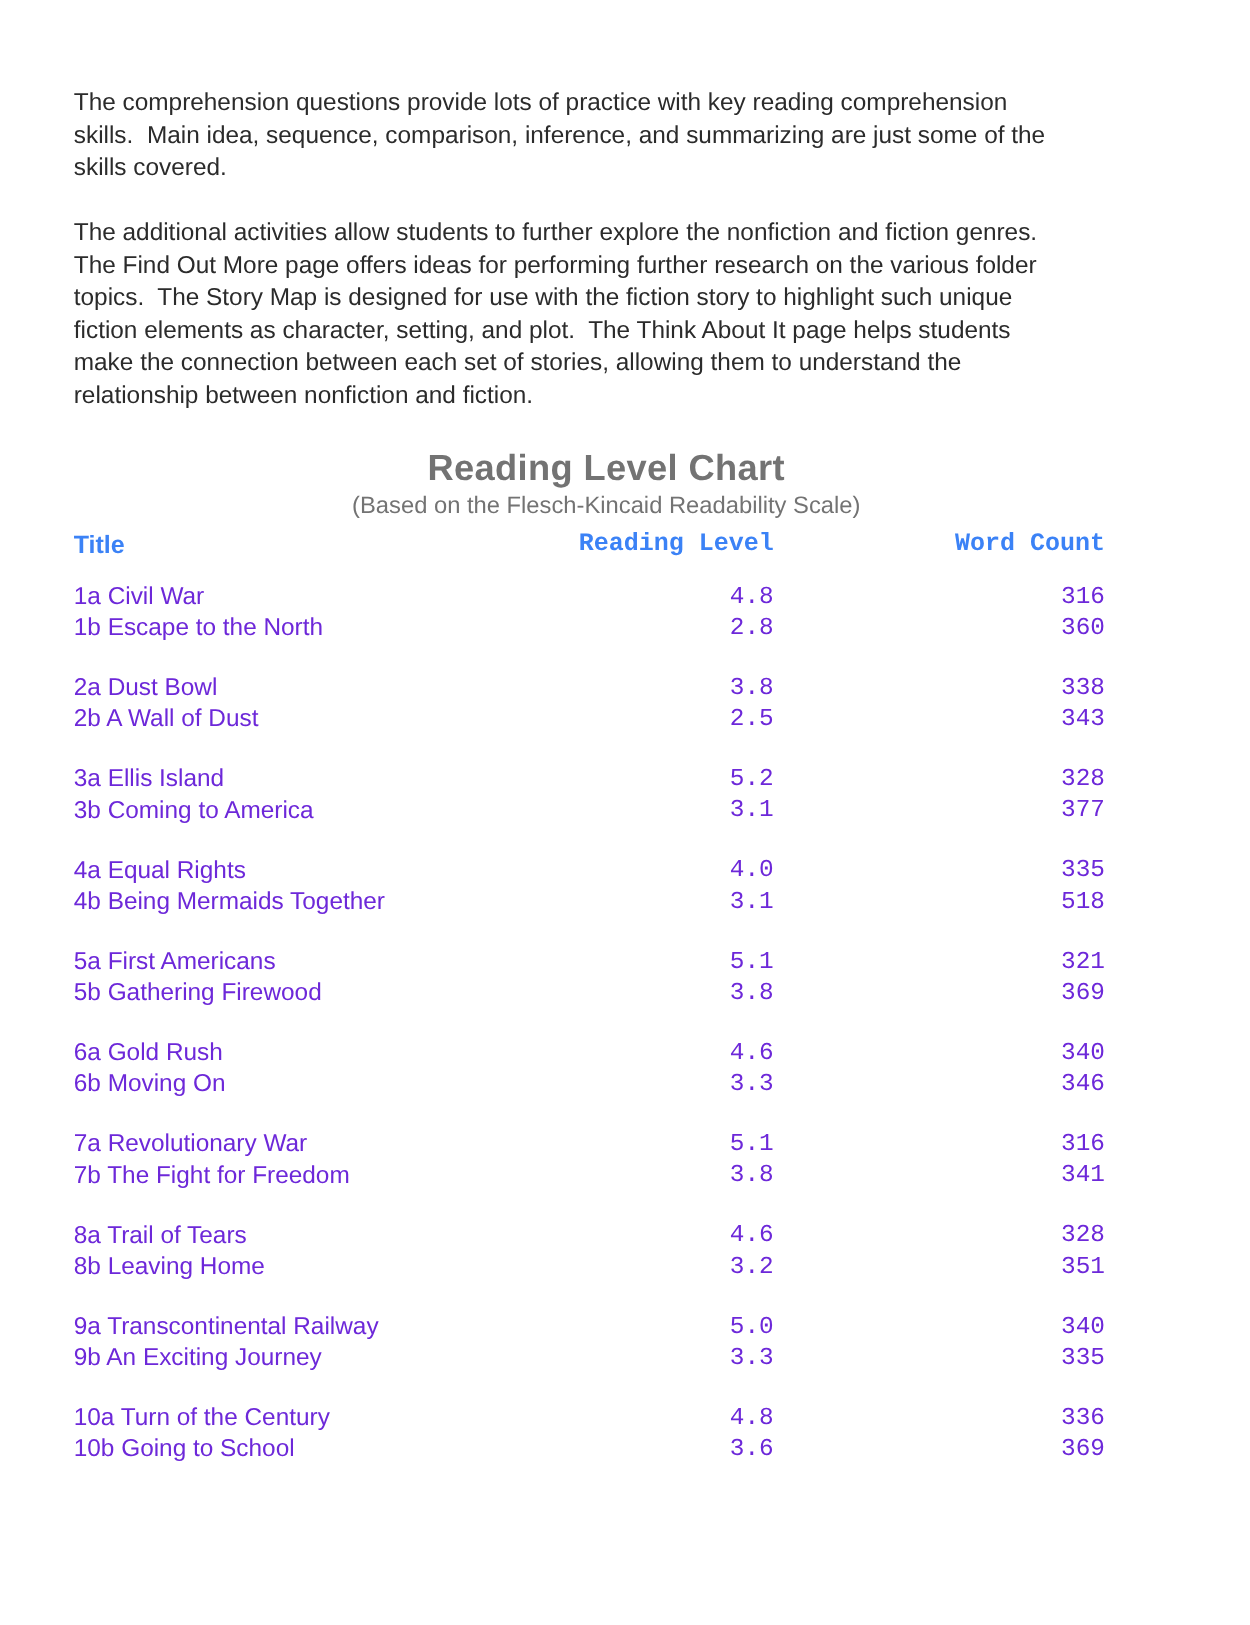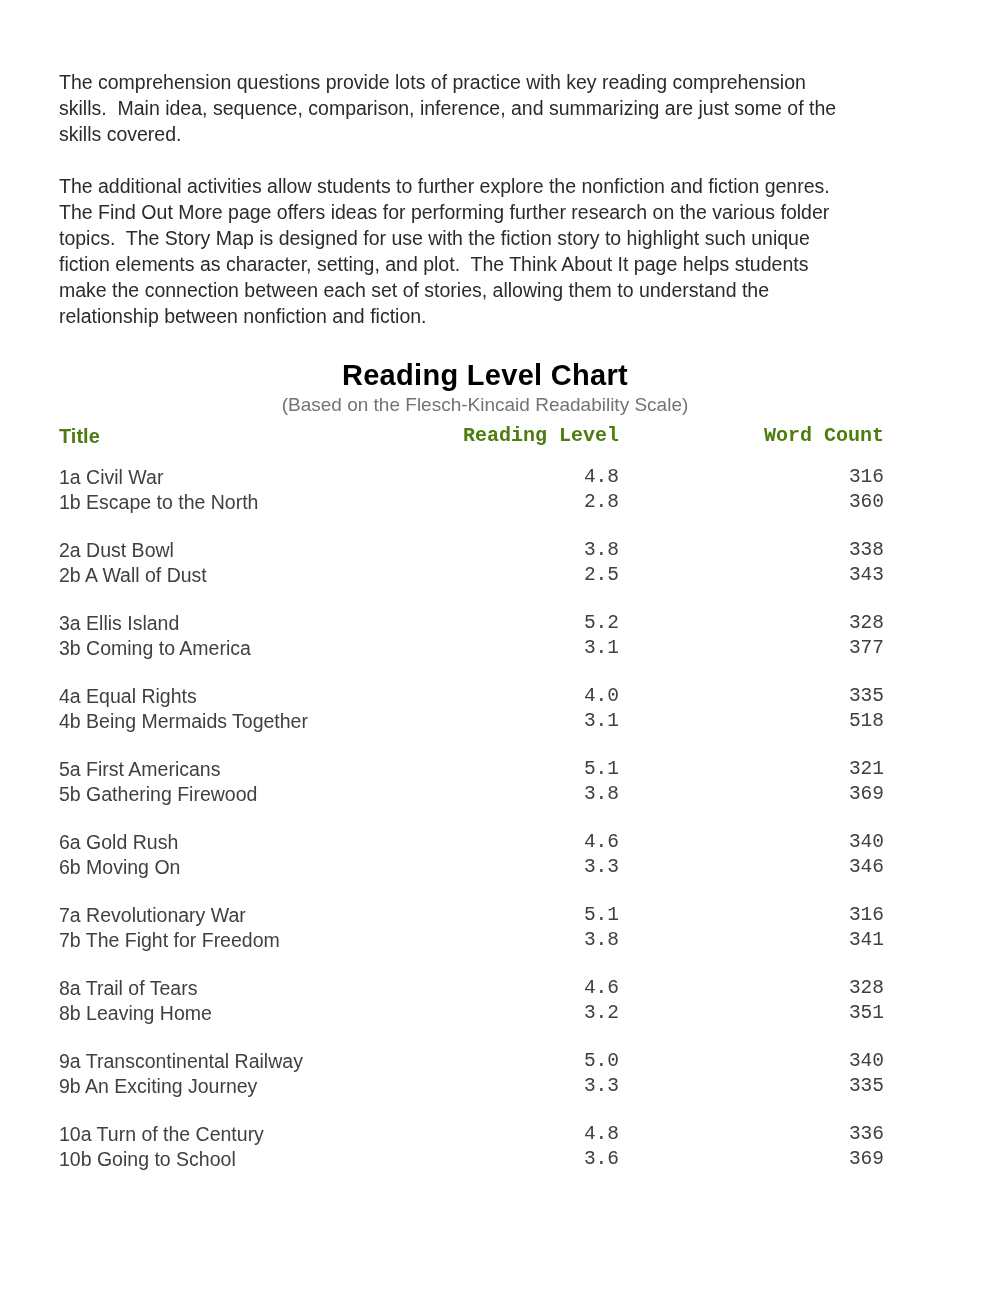--- a/index.html
+++ b/index.html
@@ -25,47 +25,47 @@
   .heading-block {
     width: 970px;
     text-align: center;
     margin-top: 30px;
   }
   .chart-title {
     font-size: 29px;
     line-height: 32px;
     font-weight: bold;
     margin: 0;
-    color: #000000;
+    color: #737373;
     letter-spacing: 0.3px;
   }
   .chart-subtitle {
     font-size: 19px;
     line-height: 24px;
     margin-top: 2px;
     color: #737373;
   }
   .rl-table { margin: 6px 0 0 59px; }
   .row {
     display: grid;
     grid-template-columns: 250px 310px 265px;
   }
   .header-row {
     font-weight: bold;
     font-size: 20px;
     line-height: 26px;
-    color: #4d7c0f;
+    color: #3b82f6;
   }
   .cell.col-num { text-align: right; font-family: Liberation Mono, monospace; }
   #table-body { margin-top: 16px; }
   .group { margin-bottom: 23px; }
   .group .row {
     font-size: 19.5px;
     line-height: 25px;
-    color: #404040;
+    color: #6d28d9;
   }
 </style>
 </head>
 <body>
 
 <div class="page">
 
   <p class="para first">The comprehension questions provide lots of practice with key reading comprehension
 skills.  Main idea, sequence, comparison, inference, and summarizing are just some of the
 skills covered.</p>

